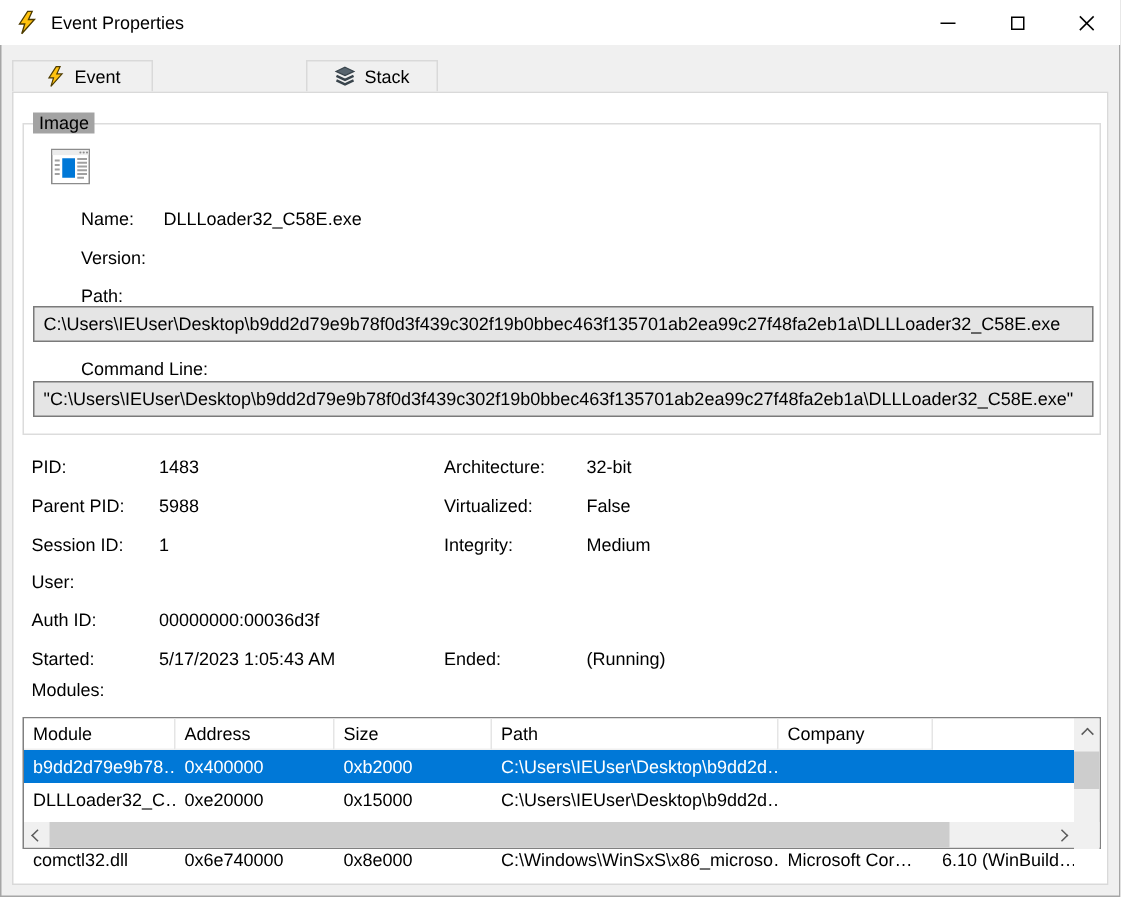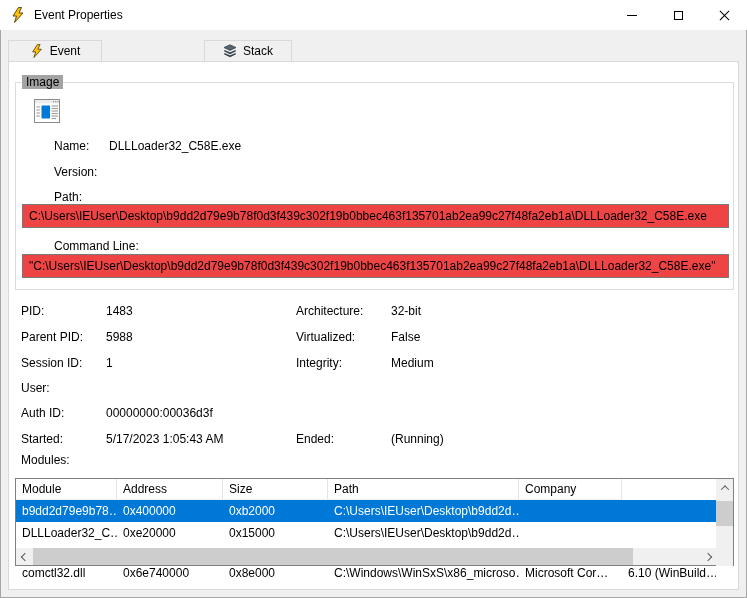--- a/index.html
+++ b/index.html
@@ -37,21 +37,21 @@
   
   .tabpage { position:absolute; left:8px; top:61px; width:731px; height:529px;
              background:#fff; border:1px solid #d9d9d9; z-index:2; }
 
   
   .groupbox { position:absolute; left:6px; top:20px; width:719px; height:208px; border:1px solid #dcdcdc; }
   .groupbox > .gb-label { position:absolute; left:6px; top:-8px; background:#a3a3a3; padding:0 4px; }
   .gb-icon { position:absolute; left:18px; top:16px; }
   .gb-row-label { position:absolute; left:11px;margin-left:27px; }
   .gb-value { position:absolute; left:93px; }
-  .textbox { position:absolute; left:6px; width:707px; height:24px; border:1px solid #7a7a7a; background:#ef4444;
+  .textbox { position:absolute; left:6px; width:707px; height:24px; border:1px solid #7a7a7a; background:#e5e5e5;
              font-family:"Liberation Sans", sans-serif; font-size:12px; padding:0 6px; color:#000; }
 
   
   .detail-row { position:absolute; left:0; width:731px; height:16px; line-height:16px; }
   .dl { position:absolute; left:12px; }
   .dv { position:absolute; left:97px; }
   .drl { position:absolute; left:287px; }
   .drv { position:absolute; left:382px; }
 
   .modules-label { position:absolute; left:12px; top:391px; }

